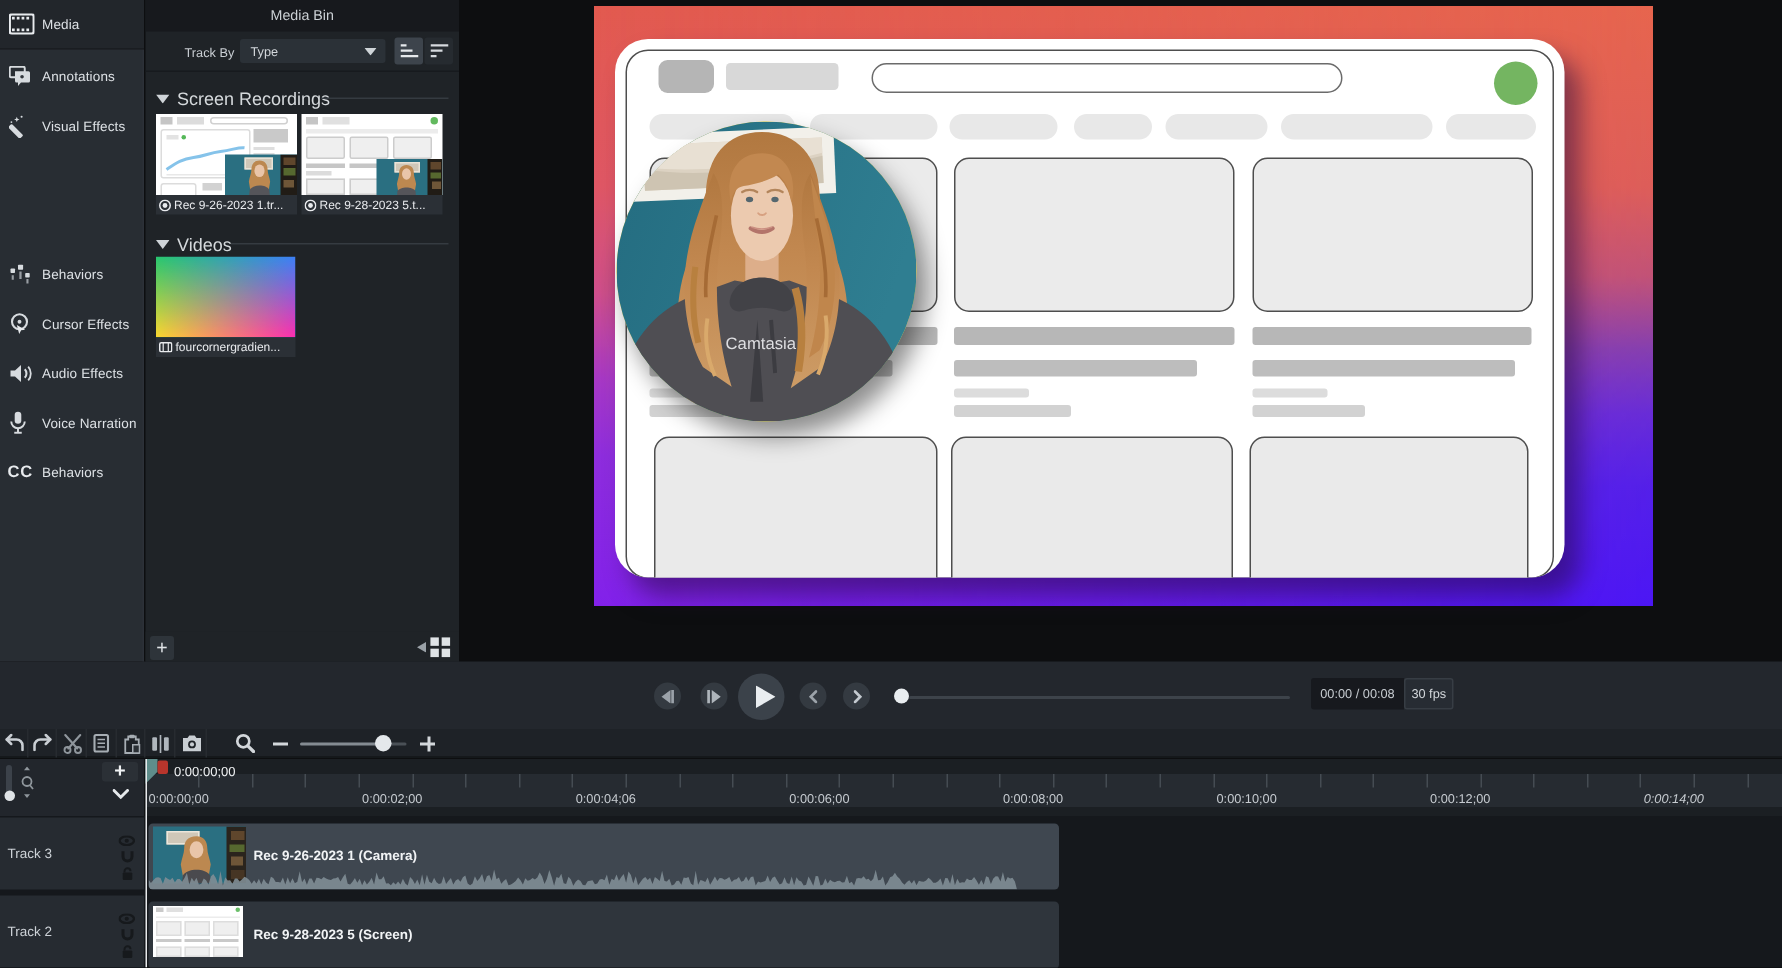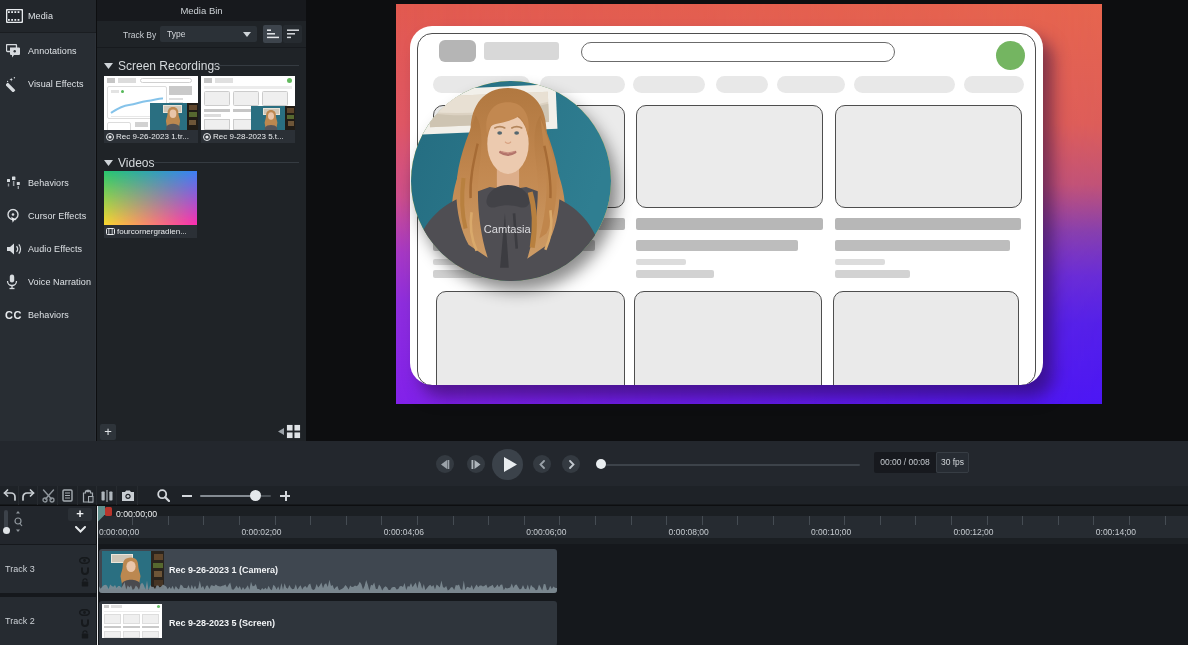--- a/index.html
+++ b/index.html
@@ -50,21 +50,21 @@
   .tbtn { position:absolute; top:0; height:19px; border-right:1px solid #272b30; }
   
   #rulerzone { left:0; top:506px; width:1188px; height:38px; background:#1b1f23; }
   #ruler { position:absolute; left:97px; top:10px; width:1091px; height:22px; background:#262b31; }
   .tick { position:absolute; top:0; width:1px; height:9px; background:#454c53; }
   .rlab { position:absolute; top:11px; font-size:8.5px; color:#c6cbd0; white-space:nowrap; }
   #lefthead { position:absolute; left:0; top:0; width:97px; height:139px; background:#22262c; border-right:1px solid #101214; }
   
   #tracks { left:0; top:544px; width:1188px; height:101px; background:#15181c; }
   .trackhead { position:absolute; left:0; width:96px; background:#262b31; color:#ccd1d6; font-size:9px; }
-  .clip { position:absolute; left:99px; width:458px; border-radius:3px; overflow:hidden;text-align:center; }
+  .clip { position:absolute; left:99px; width:607px; border-radius:3px; overflow:hidden;text-align:center; }
   .cliptext { position:absolute; color:#f2f4f6; font-size:9px; font-weight:bold; white-space:nowrap; }
 </style>
 </head>
 <body>
 <div id="stage">
   <div id="canvas" class="abs">
     <div id="video">
       <div id="vg1"></div>
       <div id="vg2"></div>
       <div id="card">
@@ -505,21 +505,21 @@
         <div class="tick" style="left:996.3px;"></div>
         <div class="tick" style="left:1031.9px;"></div>
         <div class="tick" style="left:1067.5px;"></div>
         <span class="rlab" style="left:2.0px;">0:00:00;00</span>
         <span class="rlab" style="left:144.4px;">0:00:02;00</span>
         <span class="rlab" style="left:286.8px;">0:00:04;06</span>
         <span class="rlab" style="left:429.2px;">0:00:06;00</span>
         <span class="rlab" style="left:571.6px;">0:00:08;00</span>
         <span class="rlab" style="left:714.0px;">0:00:10;00</span>
         <span class="rlab" style="left:856.4px;">0:00:12;00</span>
-        <span class="rlab" style="left:998.8px;">0:00:14;00</span>
+        <span class="rlab" style="left:998.8px;font-style:italic;">0:00:14;00</span>
       </div>
     <div id="lefthead">
       <div style="position:absolute;left:4px;top:4px;width:3.5px;height:22px;background:#3c424a;border-radius:2px;"></div>
       <div style="position:absolute;left:2.5px;top:21px;width:7px;height:7px;border-radius:50%;background:#dfe3e6;"></div>
       <svg style="position:absolute;left:13px;top:5px;" width="10" height="24" viewBox="0 0 10 24">
           <path d="M5 0l2 2.5H3z" fill="#8f969c"></path>
           <circle cx="5" cy="10" r="3" fill="none" stroke="#8f969c" stroke-width="1.2"></circle>
           <line x1="7" y1="12.5" x2="9" y2="15" stroke="#8f969c" stroke-width="1.2"></line>
           <path d="M5 21l2-2.5H3z" fill="#8f969c"></path>
         </svg>

